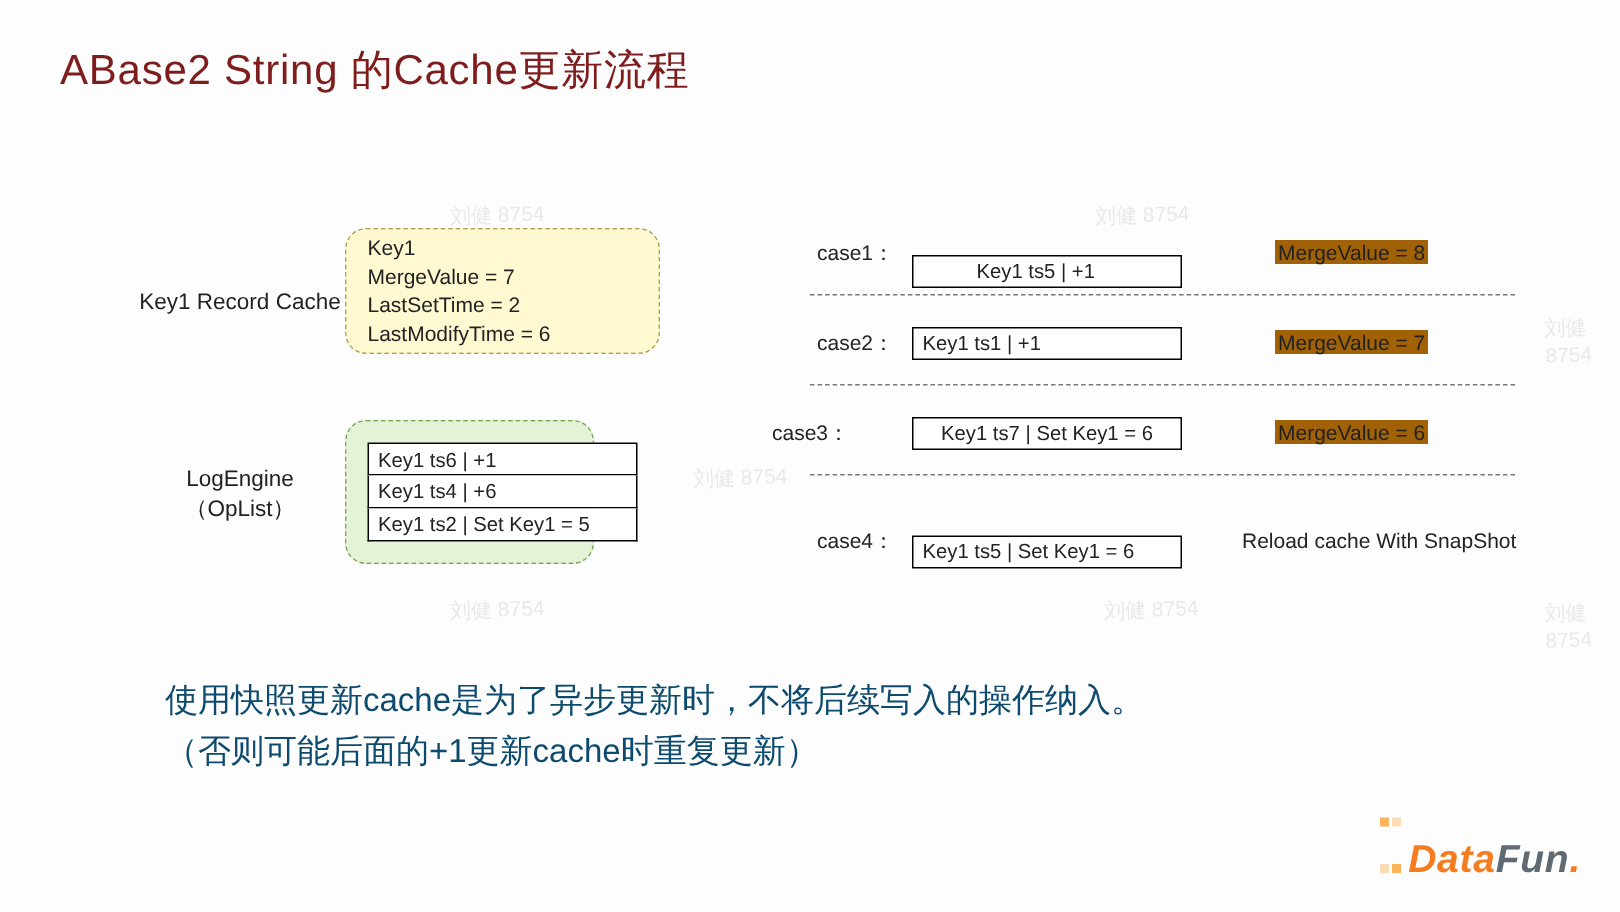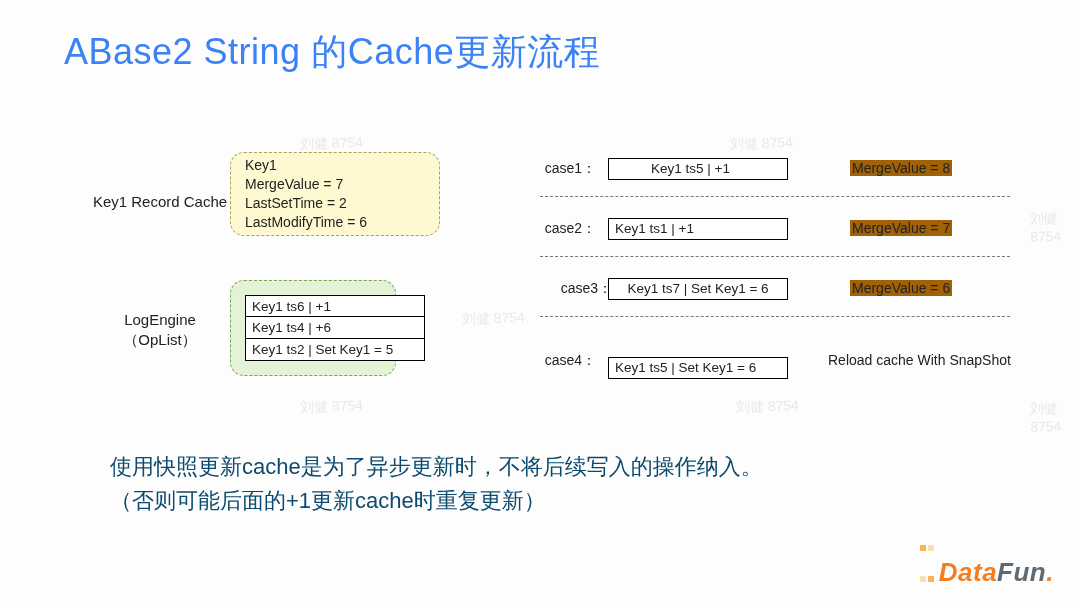--- a/index.html
+++ b/index.html
@@ -1,19 +1,19 @@
 <!DOCTYPE html>
 <html><head>
 <meta charset="utf-8">
 <style>
   * { box-sizing: border-box; margin: 0; padding: 0; }
   html, body { width: 1080px; height: 608px; font-family: "Segoe UI", "Microsoft YaHei", Arial, sans-serif; background: #fdfdfd; color: #222; }
   .slide { position: relative; width: 1080px; height: 608px; }
 
-  .title { position: absolute; left: 64px; top: 28px; font-size: 36px; font-weight: 300; color: #3b82f6; letter-spacing: .5px; }
+  .title { position: absolute; left: 40px; top: 28px; font-size: 28px; font-weight: 300; color: #7f1d1d; letter-spacing: .5px; }
 
   .wm { position: absolute; color: #e9e9e9; font-size: 14px; pointer-events: none; user-select: none; transform: rotate(-2deg); }
 
   
   .leftlbl { position: absolute; left: 85px; width: 150px; text-align: center; font-size: 15px; line-height: 1.3; }
 
   
   .dashbox { position: absolute; border: 1.5px dashed #888; border-radius: 14px; padding: 3px 14px; }
   .yellow { background: #fef9d1; border-color: #a9a15a; }
   .green  { background: #e4f2d6; border-color: #7aa45a; }
@@ -72,32 +72,32 @@
 
   <div class="dashbox green" style="left:230px; top:280px; width:166px; padding:14px;">
     <div class="opstack">
       <div class="opcell">Key1 ts6 |  +1</div>
       <div class="opcell">Key1 ts4 |  +6</div>
       <div class="opcell">Key1 ts2 |  Set Key1 = 5</div>
     </div>
   </div>
 
   <div class="caselbl" style="left:540px; top:160px;">case1：</div>
-  <div class="casebox" style="left:608px; top:158px;padding-left:42px;">Key1 ts5 |  +1</div>
+  <div class="casebox" style="left:608px; top:170px;padding-left:42px;">Key1 ts5 |  +1</div>
   <div class="result" style="left:850px; top:160px;"><span class="hlg">MergeValue = 8</span></div>
 
   <div class="sep" style="left:540px; top:196px; width:470px;"></div>
 
   <div class="caselbl" style="left:540px; top:220px;">case2：</div>
   <div class="casebox" style="left:608px; top:218px;">Key1 ts1 |  +1</div>
   <div class="result" style="left:850px; top:220px;"><span class="hlg">MergeValue = 7</span></div>
 
   <div class="sep" style="left:540px; top:256px; width:470px;"></div>
 
-  <div class="caselbl" style="left:556px; top:280px;">case3：</div>
+  <div class="caselbl" style="left:510px; top:280px;">case3：</div>
   <div class="casebox" style="left:608px; top:278px;text-align:center;">Key1 ts7 |  Set Key1 = 6</div>
   <div class="result" style="left:850px; top:280px;"><span class="hlg">MergeValue = 6</span></div>
 
   <div class="sep" style="left:540px; top:316px; width:470px;"></div>
 
   <div class="caselbl" style="left:540px; top:352px;">case4：</div>
   <div class="casebox" style="left:608px; top:357px;">Key1 ts5 |  Set Key1 = 6</div>
   <div class="result" style="left:828px; top:352px;">Reload cache With SnapShot</div>
 
   <div class="note">

